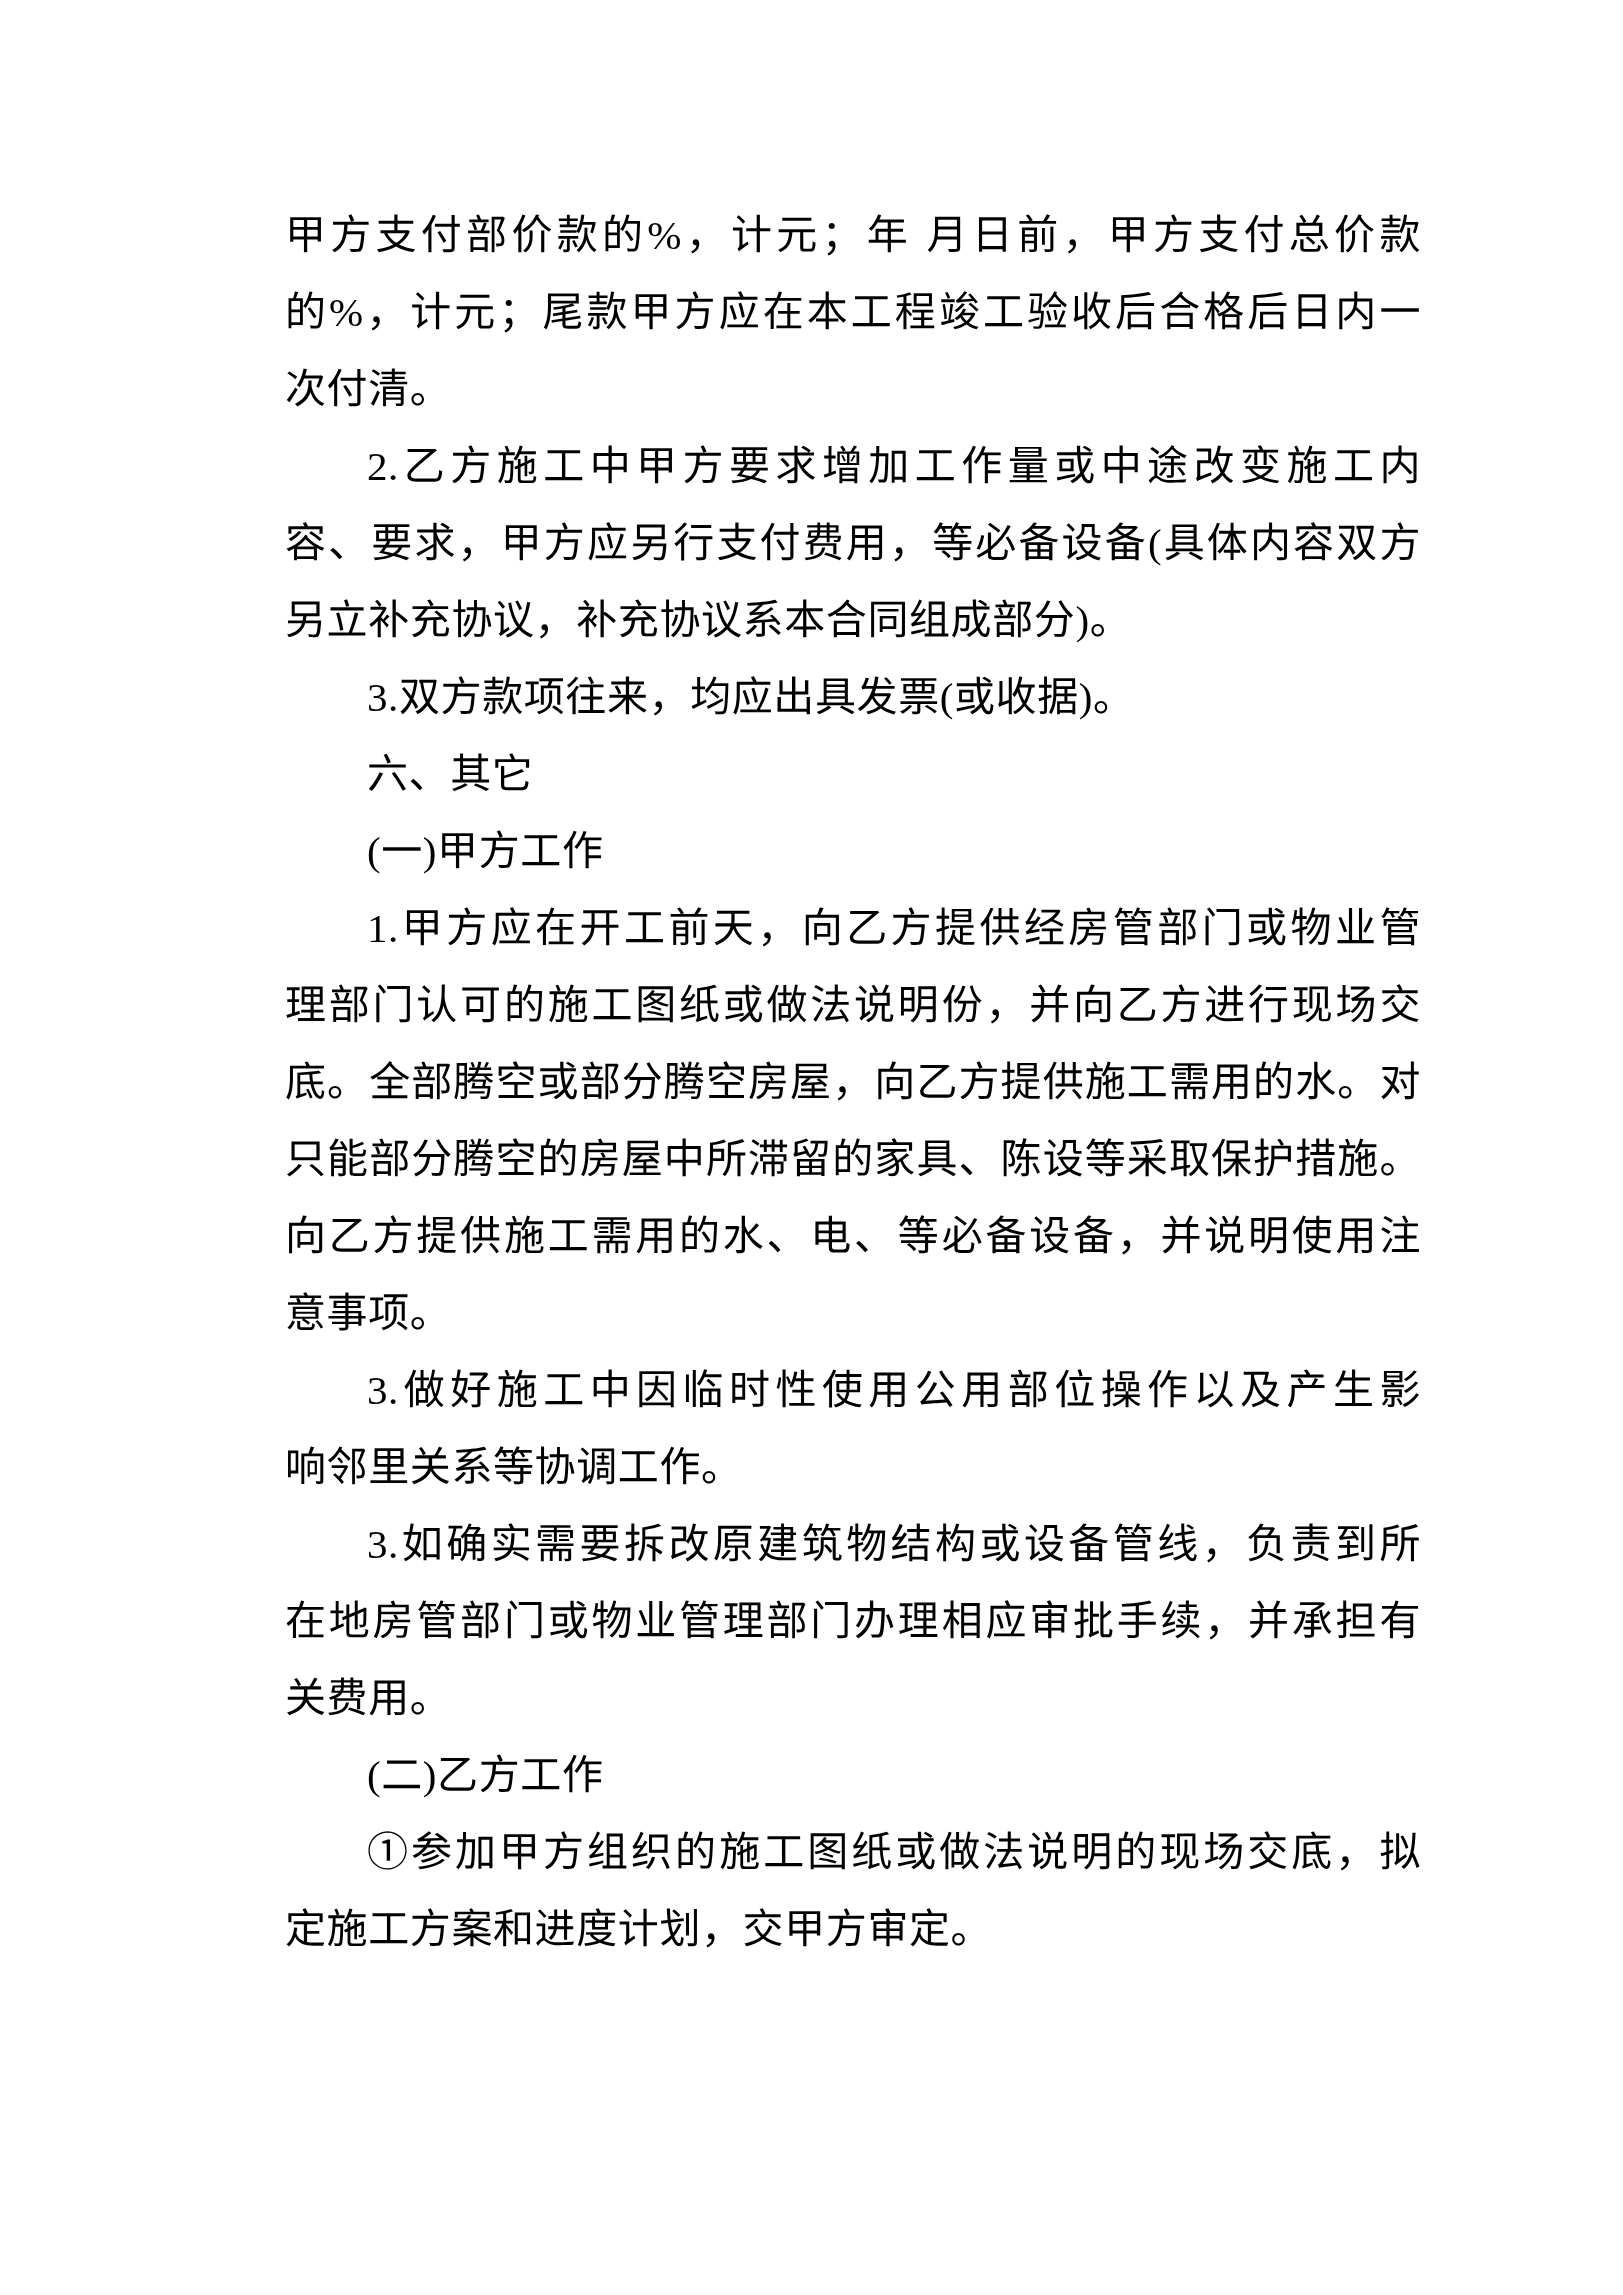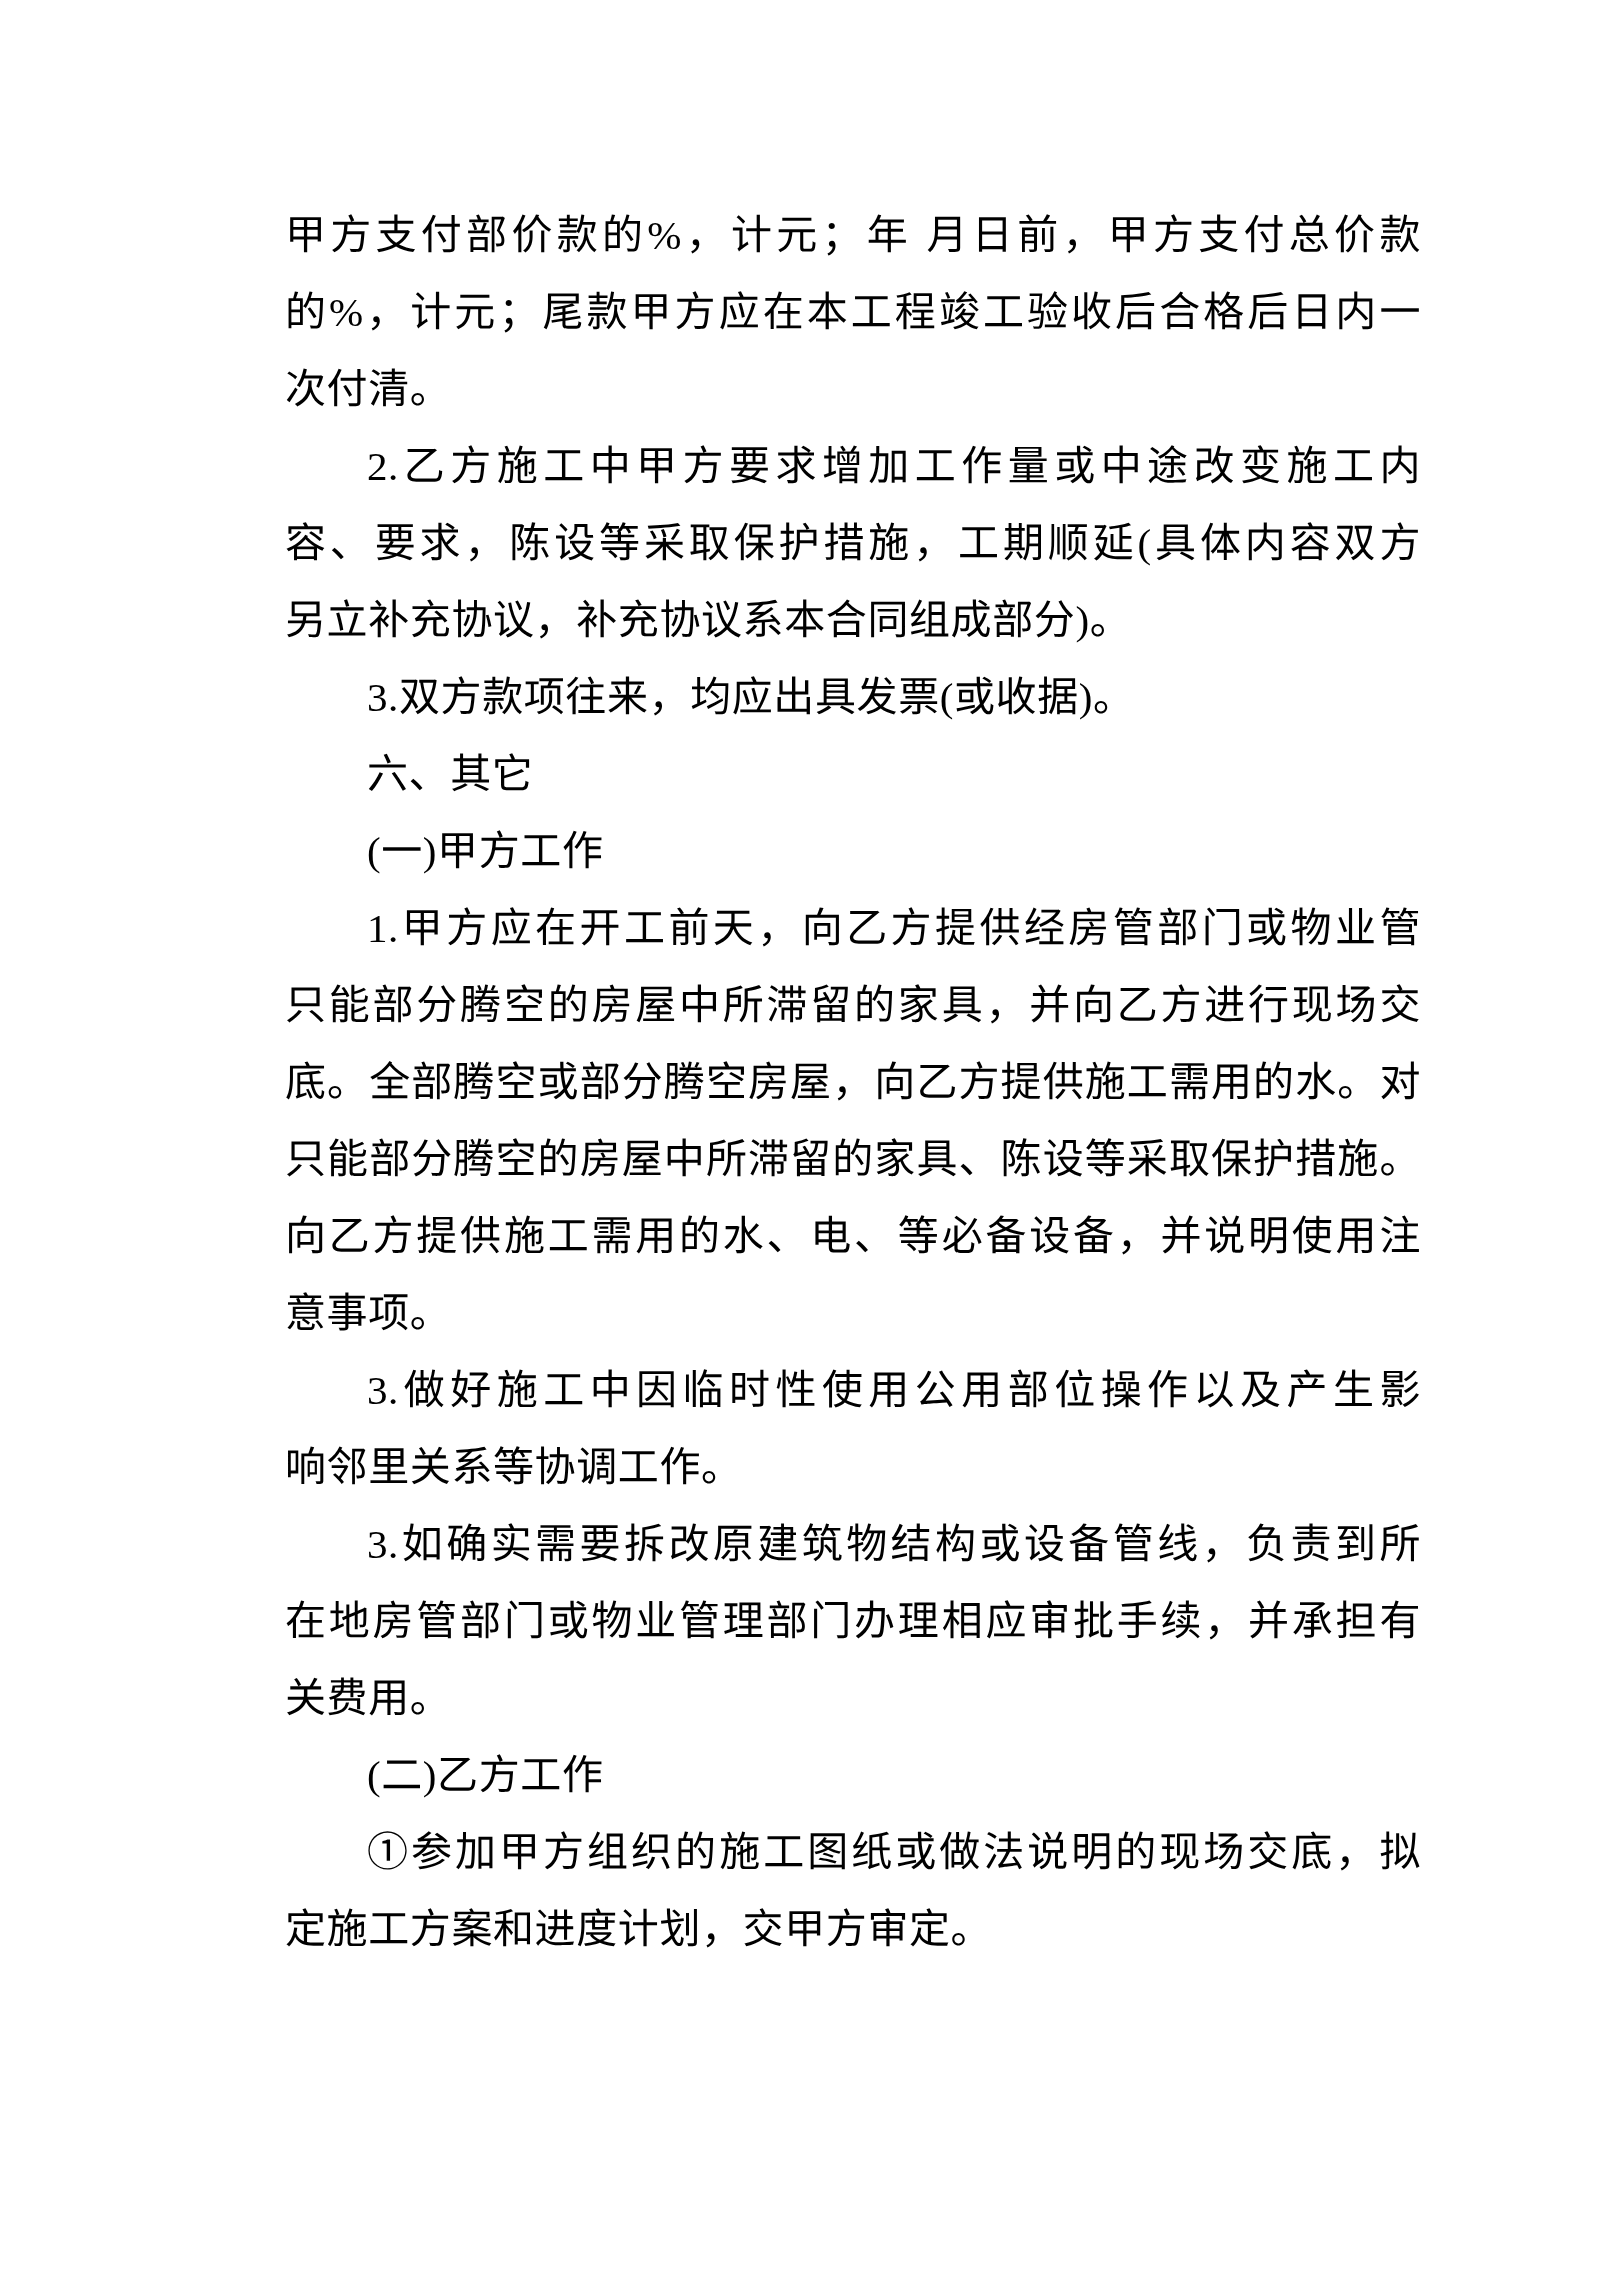--- a/index.html
+++ b/index.html
@@ -43,27 +43,27 @@
 </style>
 </head>
 <body>
 
 <div class="page">
   <div class="text-column">
       <div class="line">甲方支付部价款的%，计元；年 月日前，甲方支付总价款</div>
       <div class="line">的%，计元；尾款甲方应在本工程竣工验收后合格后日内一</div>
       <div class="line last">次付清。</div>
       <div class="line indent">2.乙方施工中甲方要求增加工作量或中途改变施工内</div>
-      <div class="line">容、要求，陈设等采取保护措施，工期顺延(具体内容双方</div>
+      <div class="line">容、要求，甲方应另行支付费用，等必备设备(具体内容双方</div>
       <div class="line last">另立补充协议，补充协议系本合同组成部分)。</div>
       <div class="line indent last">3.双方款项往来，均应出具发票(或收据)。</div>
       <div class="line indent last">六、其它</div>
       <div class="line indent last">(一)甲方工作</div>
       <div class="line indent">1.甲方应在开工前天，向乙方提供经房管部门或物业管</div>
-      <div class="line">只能部分腾空的房屋中所滞留的家具，并向乙方进行现场交</div>
+      <div class="line">理部门认可的施工图纸或做法说明份，并向乙方进行现场交</div>
       <div class="line">底。全部腾空或部分腾空房屋，向乙方提供施工需用的水。对</div>
       <div class="line">只能部分腾空的房屋中所滞留的家具、陈设等采取保护措施。</div>
       <div class="line">向乙方提供施工需用的水、电、等必备设备，并说明使用注</div>
       <div class="line last">意事项。</div>
       <div class="line indent">3.做好施工中因临时性使用公用部位操作以及产生影</div>
       <div class="line last">响邻里关系等协调工作。</div>
       <div class="line indent">3.如确实需要拆改原建筑物结构或设备管线，负责到所</div>
       <div class="line">在地房管部门或物业管理部门办理相应审批手续，并承担有</div>
       <div class="line last">关费用。</div>
       <div class="line indent last">(二)乙方工作</div>

